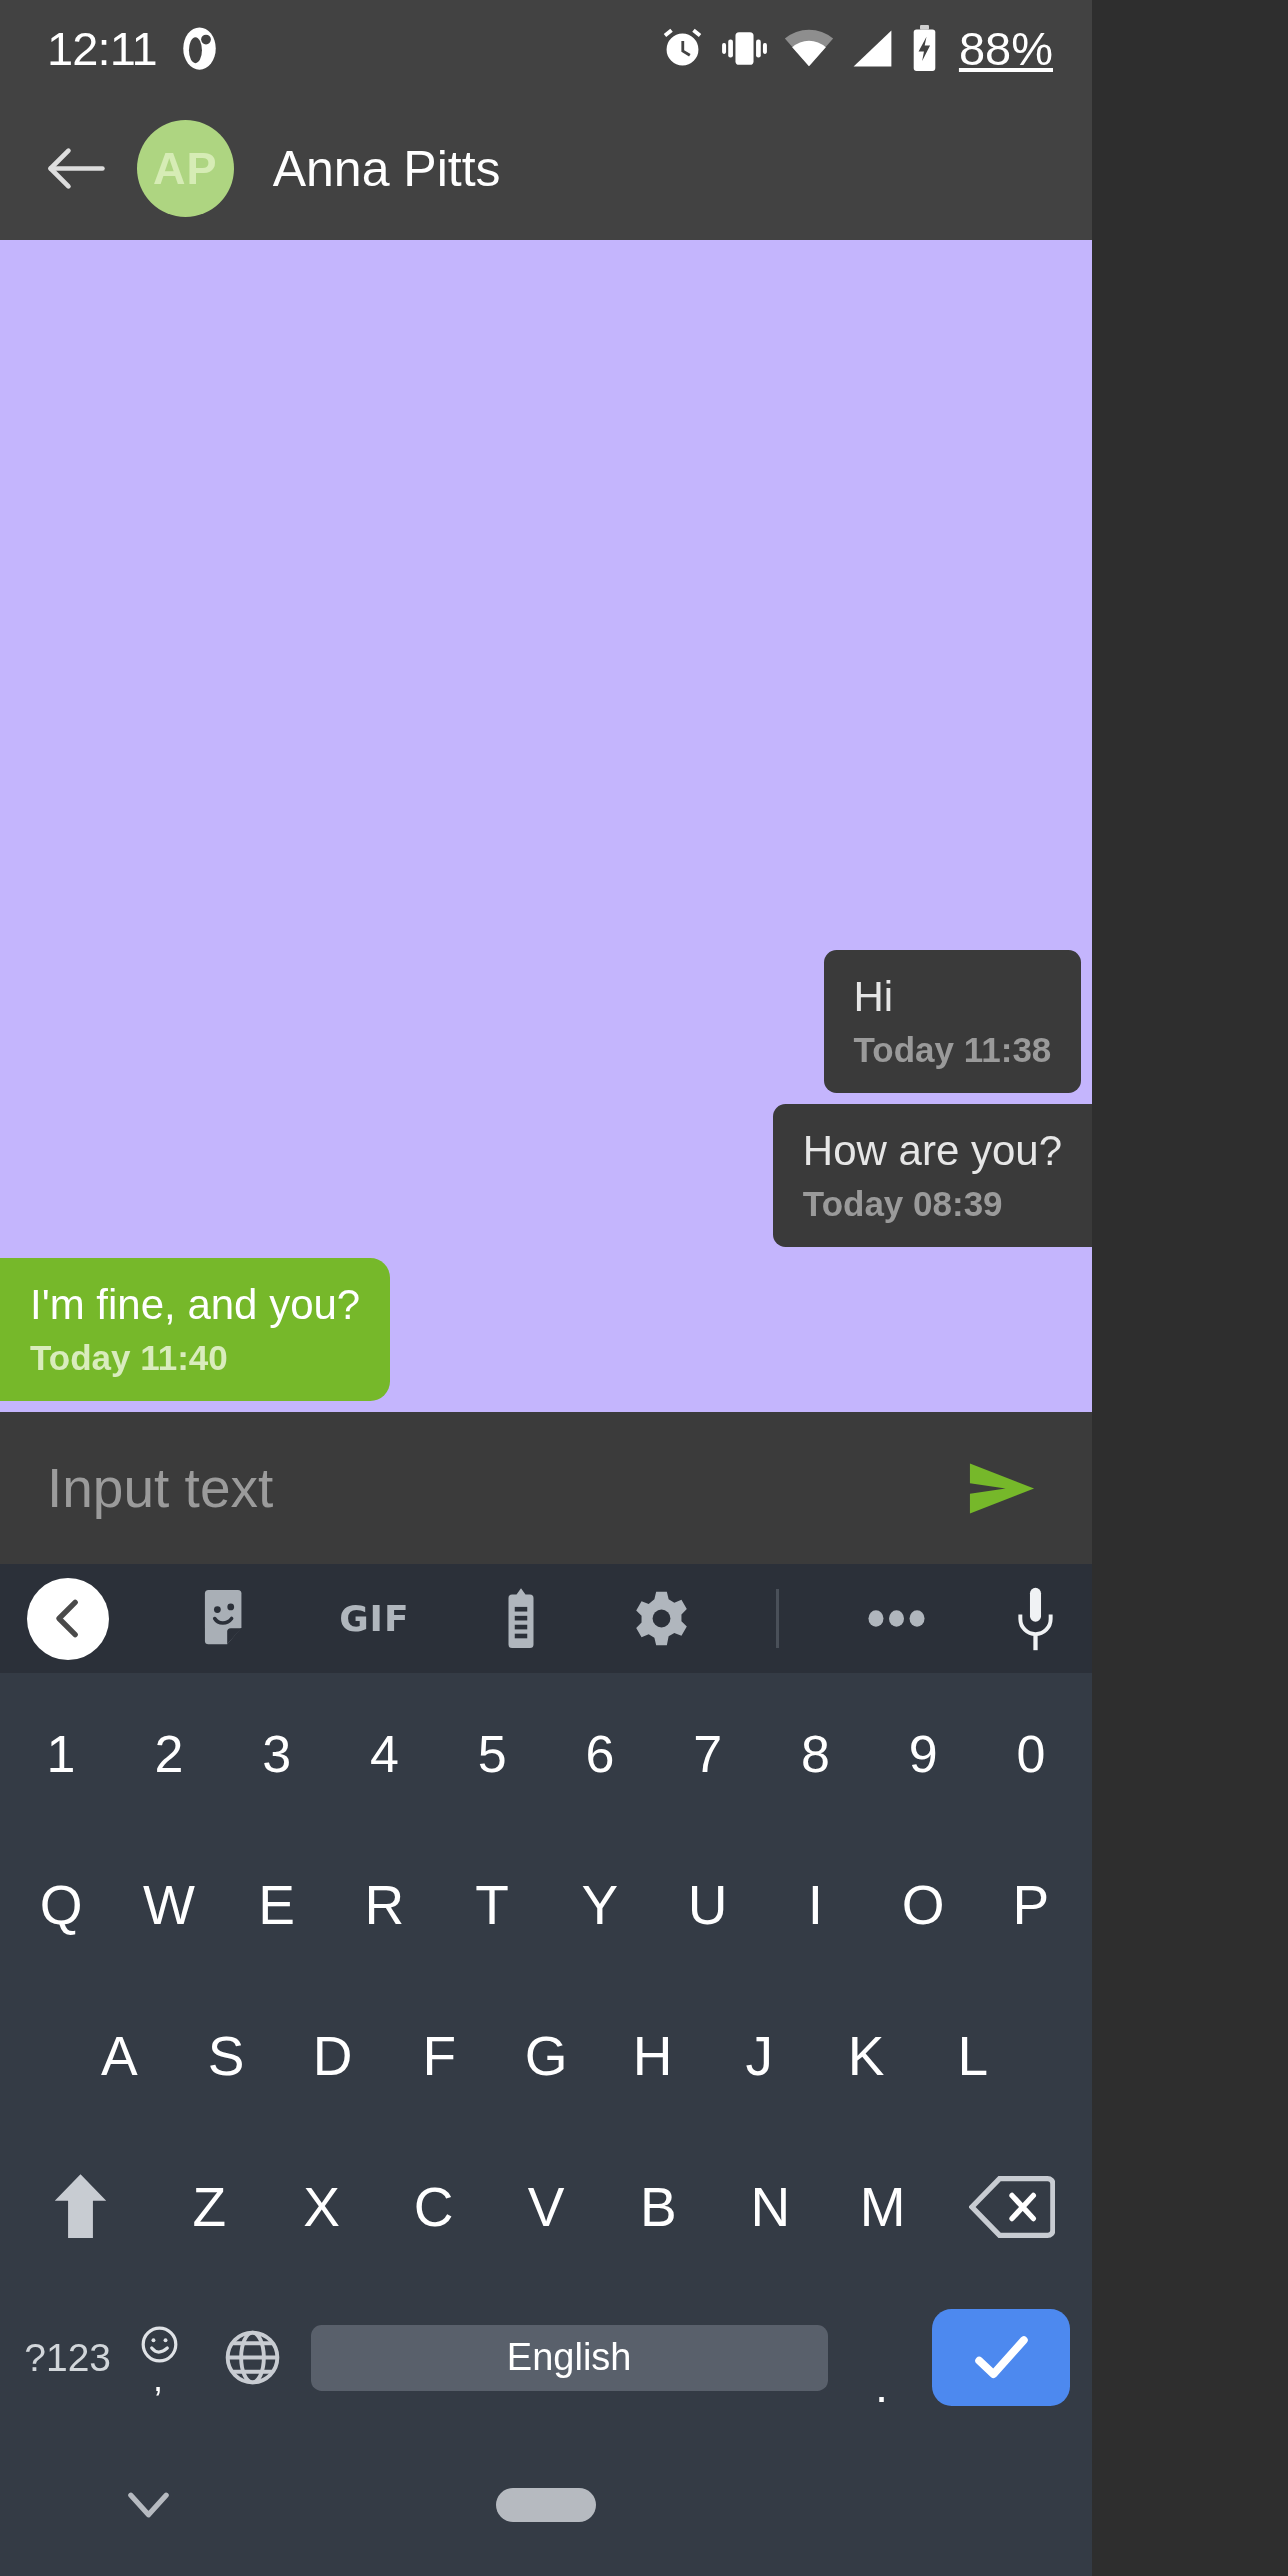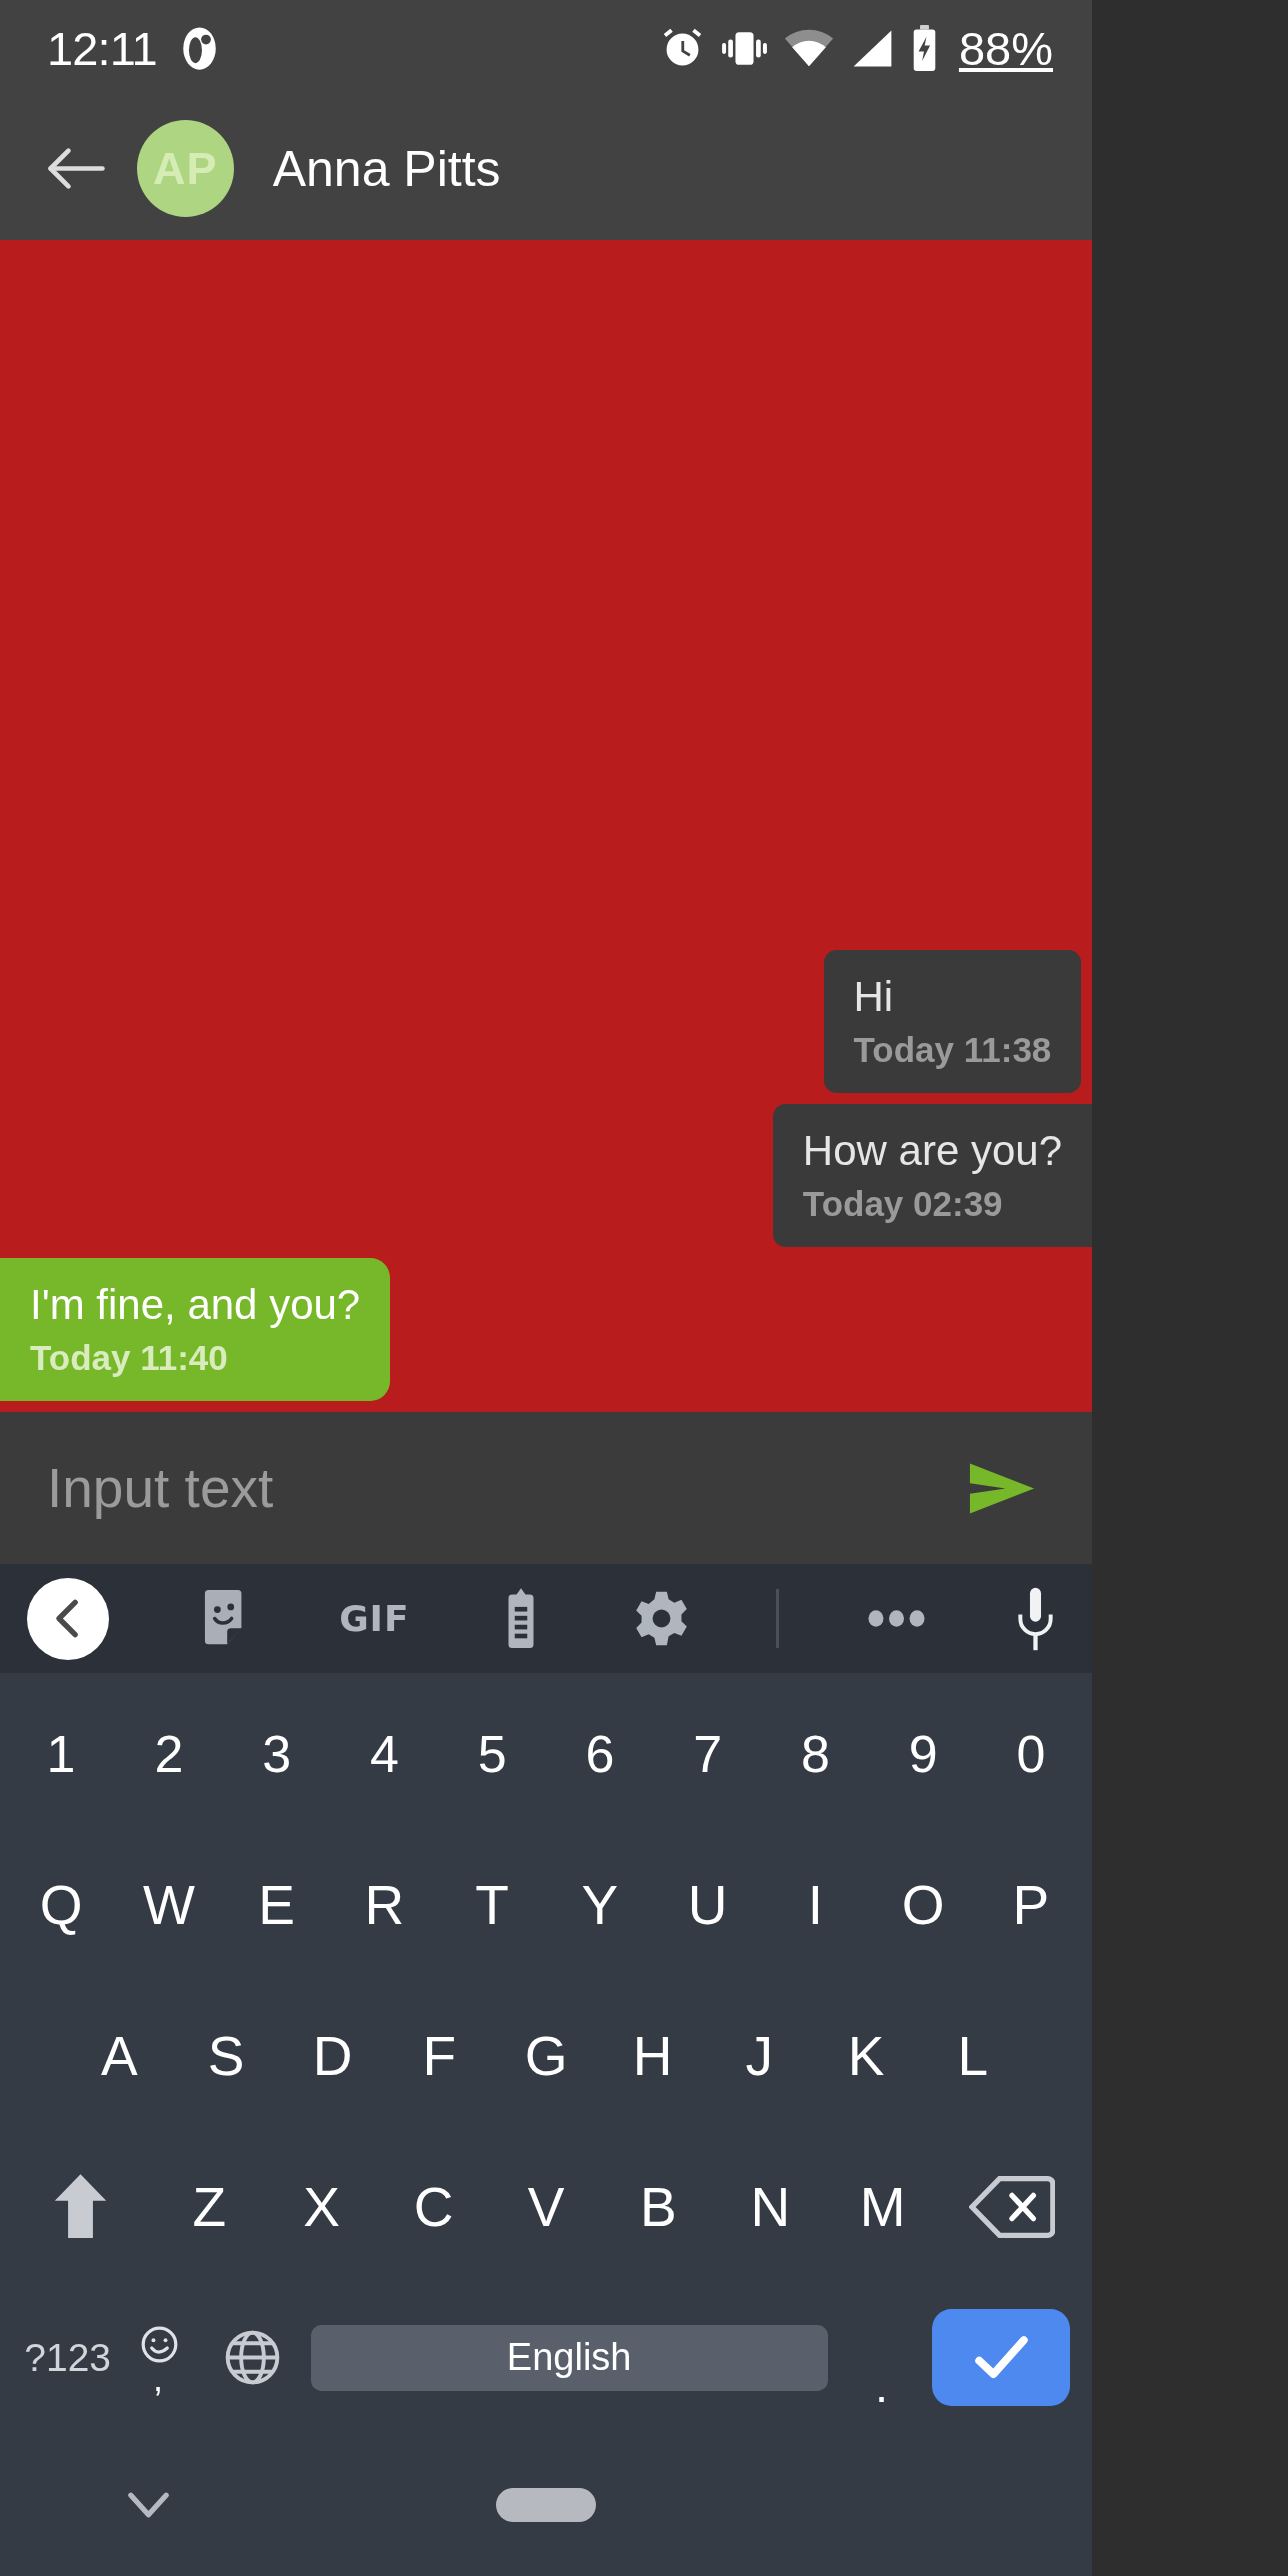--- a/index.html
+++ b/index.html
@@ -33,21 +33,21 @@
   .avatar {
     width:97px; height:97px; border-radius:50%;
     background:#aed581; margin-left:19.7px;
     display:flex; align-items:center; justify-content:center;
     color:#d6ecb5; font-size:45px; font-weight:700; letter-spacing:0.9px;
   }
   .contact-name { margin-left:39px; color:#ffffff; font-size:50px; font-weight:400; }
 
   
   .chat {
-    flex:1 1 auto; background:#b91c1c; position:relative;
+    flex:1 1 auto; background:#c4b5fd; position:relative;
     display:flex; flex-direction:column; justify-content:flex-end;
     padding-bottom:0; overflow:hidden;
   }
   .msg-row { display:flex; width:100%; margin-bottom:10.7px; }
   .msg-row.in  { justify-content:flex-end; }
   .msg-row.out { justify-content:flex-start; }
   .bubble { padding:23px 30px 23px 30px; max-width:74%; }
   .bubble.in {
     background:#3a3a3a; border-radius:12.5px 12.5px 12.5px 12.5px;
     margin-right:10.7px;
@@ -193,21 +193,21 @@
     <div class="msg-row in">
       <div class="bubble in">
         <div class="b-text">Hi</div>
         <div class="b-time">Today 11:38</div>
       </div>
     </div>
 
     <div class="msg-row in">
       <div class="bubble in wide">
         <div class="b-text">How are you?</div>
-        <div class="b-time">Today 02:39</div>
+        <div class="b-time">Today 08:39</div>
       </div>
     </div>
 
     <div class="msg-row out">
       <div class="bubble out">
         <div class="b-text">I'm fine, and you?</div>
         <div class="b-time">Today 11:40</div>
       </div>
     </div>
 

